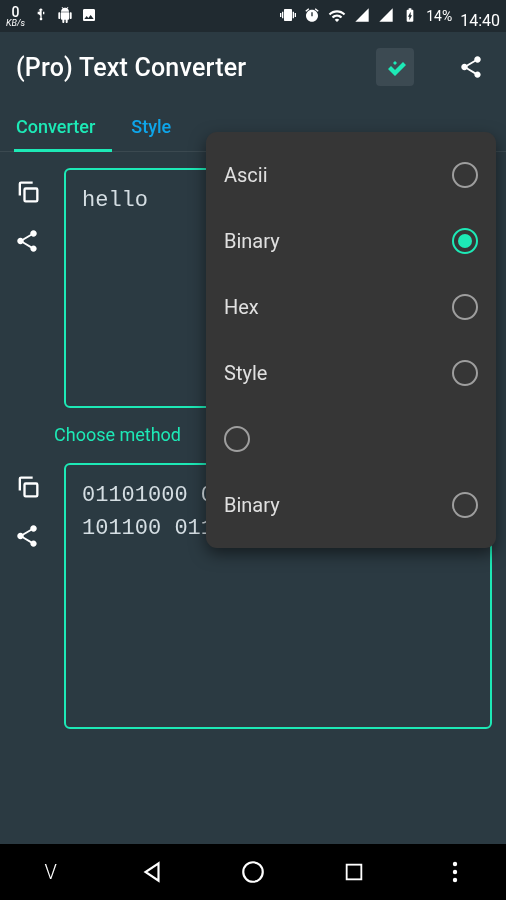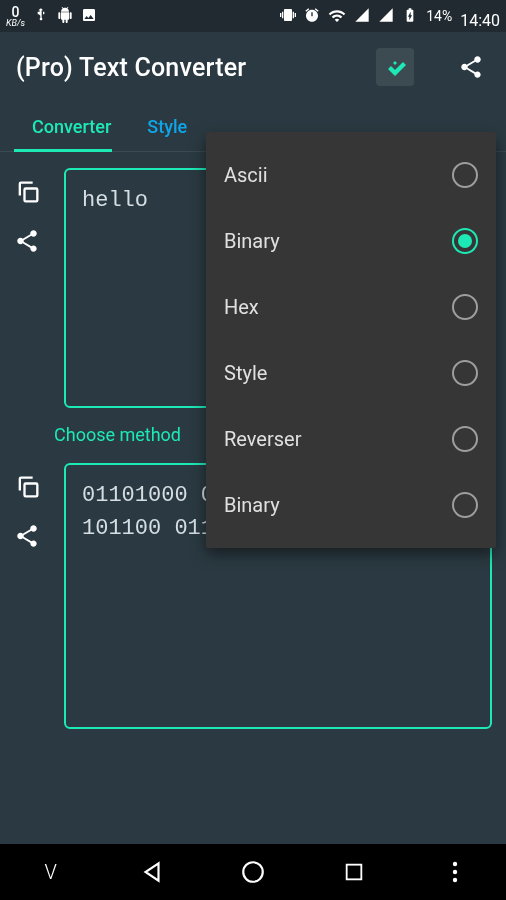--- a/index.html
+++ b/index.html
@@ -12,34 +12,34 @@
   .status-left .kbs .num { font-size: 14px; font-weight: 500; }
   .status-left .kbs .unit { font-size: 9px; font-style: italic; }
   .icon-svg { width: 18px; height: 18px; display: block; }
   .icon-svg-sm { width: 16px; height: 16px; }
   
   .app-bar { height: 70px; background: #2b3a42; display: flex; align-items: center; padding: 0 16px; gap: 24px; }
   .app-title { font-size: 25px; font-weight: 500; flex: 1; letter-spacing: 0.2px; }
   .app-bar-icon { width: 38px; height: 38px; display: flex; align-items: center; justify-content: center; margin-left: 14px; }
   .heart-badge { width: 38px; height: 38px; background: #3c4a52; border-radius: 4px; display: flex; align-items: center; justify-content: center; }
   
-  .tabs { height: 50px; background: #2b3a42; display: flex; align-items: flex-end; padding: 0 32px; border-bottom: 1px solid rgba(255,255,255,0.08); position: relative; }
+  .tabs { height: 50px; background: #2b3a42; display: flex; align-items: flex-end; padding: 0 16px; border-bottom: 1px solid rgba(255,255,255,0.08); position: relative; }
   .tab { padding: 0 12px 14px 0; margin-right: 24px; font-size: 18px; color: #0ea5e9; font-weight: 500; }
   .tab.active { color: #1de9b6; }
   .tab-underline { position: absolute; bottom: -1px; left: 14px; width: 98px; height: 3px; background: #1de9b6; }
   
   .content { position: relative; padding: 16px 14px; }
   .block-row { display: flex; margin-bottom: 16px; }
   .side-icons { width: 50px; display: flex; flex-direction: column; gap: 22px; align-items: flex-start; padding-top: 10px; }
   .side-icons .ic { width: 28px; height: 28px; }
   .text-box { flex: 1; border: 2px solid #1de9b6; border-radius: 6px; min-height: 240px; padding: 14px 16px; font-family: "Courier New", monospace; font-size: 22px; color: #d5dee3; line-height: 1.5; word-break: break-all; }
   .text-box.output { min-height: 266px; }
   .choose-method { color: #1de9b6; font-size: 18px; margin: 14px 0 18px 40px; }
   
-  .popup { position: absolute; top: 132px; left: 206px; width: 290px; background: #363636; border-radius: 2px; box-shadow: 0 6px 16px rgba(0,0,0,0.5); z-index: 50; padding: 10px 0; }
+  .popup { position: absolute; top: 132px; left: 206px; width: 290px; background: #363636; border-radius: 11px; box-shadow: 0 6px 16px rgba(0,0,0,0.5); z-index: 50; padding: 10px 0; }
   .popup-item { height: 66px; display: flex; align-items: center; padding: 0 18px; justify-content: space-between; font-size: 20px; color: #e0e0e0; }
   .radio { width: 26px; height: 26px; border: 2.5px solid #9e9e9e; border-radius: 50%; position: relative; flex-shrink: 0; }
   .radio.selected { border-color: #1de9b6; }
   .radio.selected::after { content: ""; position: absolute; top: 4px; left: 4px; right: 4px; bottom: 4px; background: #1de9b6; border-radius: 50%; }
   
   .nav-bar { position: absolute; bottom: 0; left: 0; right: 0; height: 56px; background: #000; display: flex; align-items: center; justify-content: space-around; }
   .nav-bar .nav-slot { width: 60px; display: flex; justify-content: center; }
   .nav-v { color: #fff; font-size: 20px; font-weight: 300; }
 </style>
 </head>
@@ -176,21 +176,20 @@
       </div>
       <div class="popup-item">
         <span>Hex</span>
         <span class="radio"></span>
       </div>
       <div class="popup-item">
         <span>Style</span>
         <span class="radio"></span>
       </div>
       <div class="popup-item">
-        <span>Reverser</span>
         <span class="radio"></span>
       </div>
       <div class="popup-item">
         <span>Binary</span>
         <span class="radio"></span>
       </div>
     </div>
 
   <div class="nav-bar">
     <div class="nav-slot">

